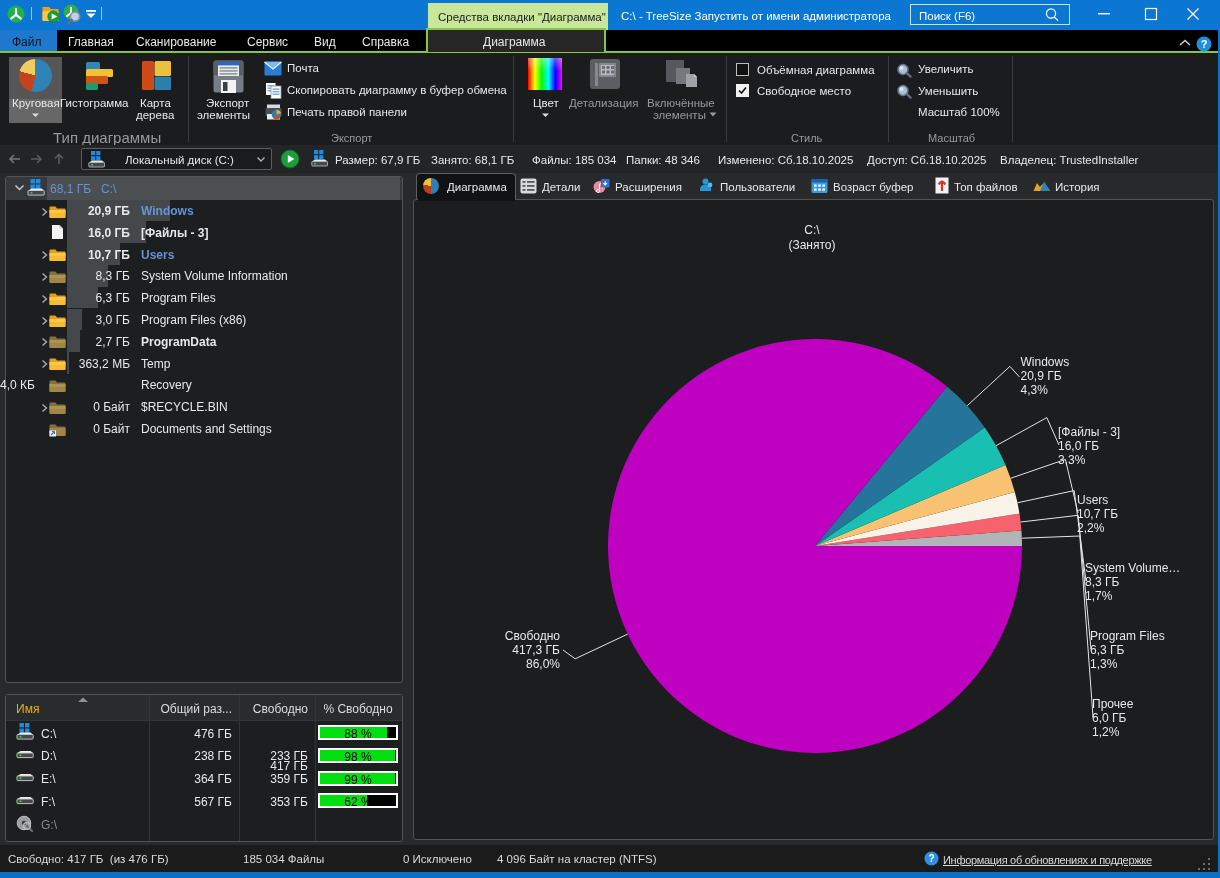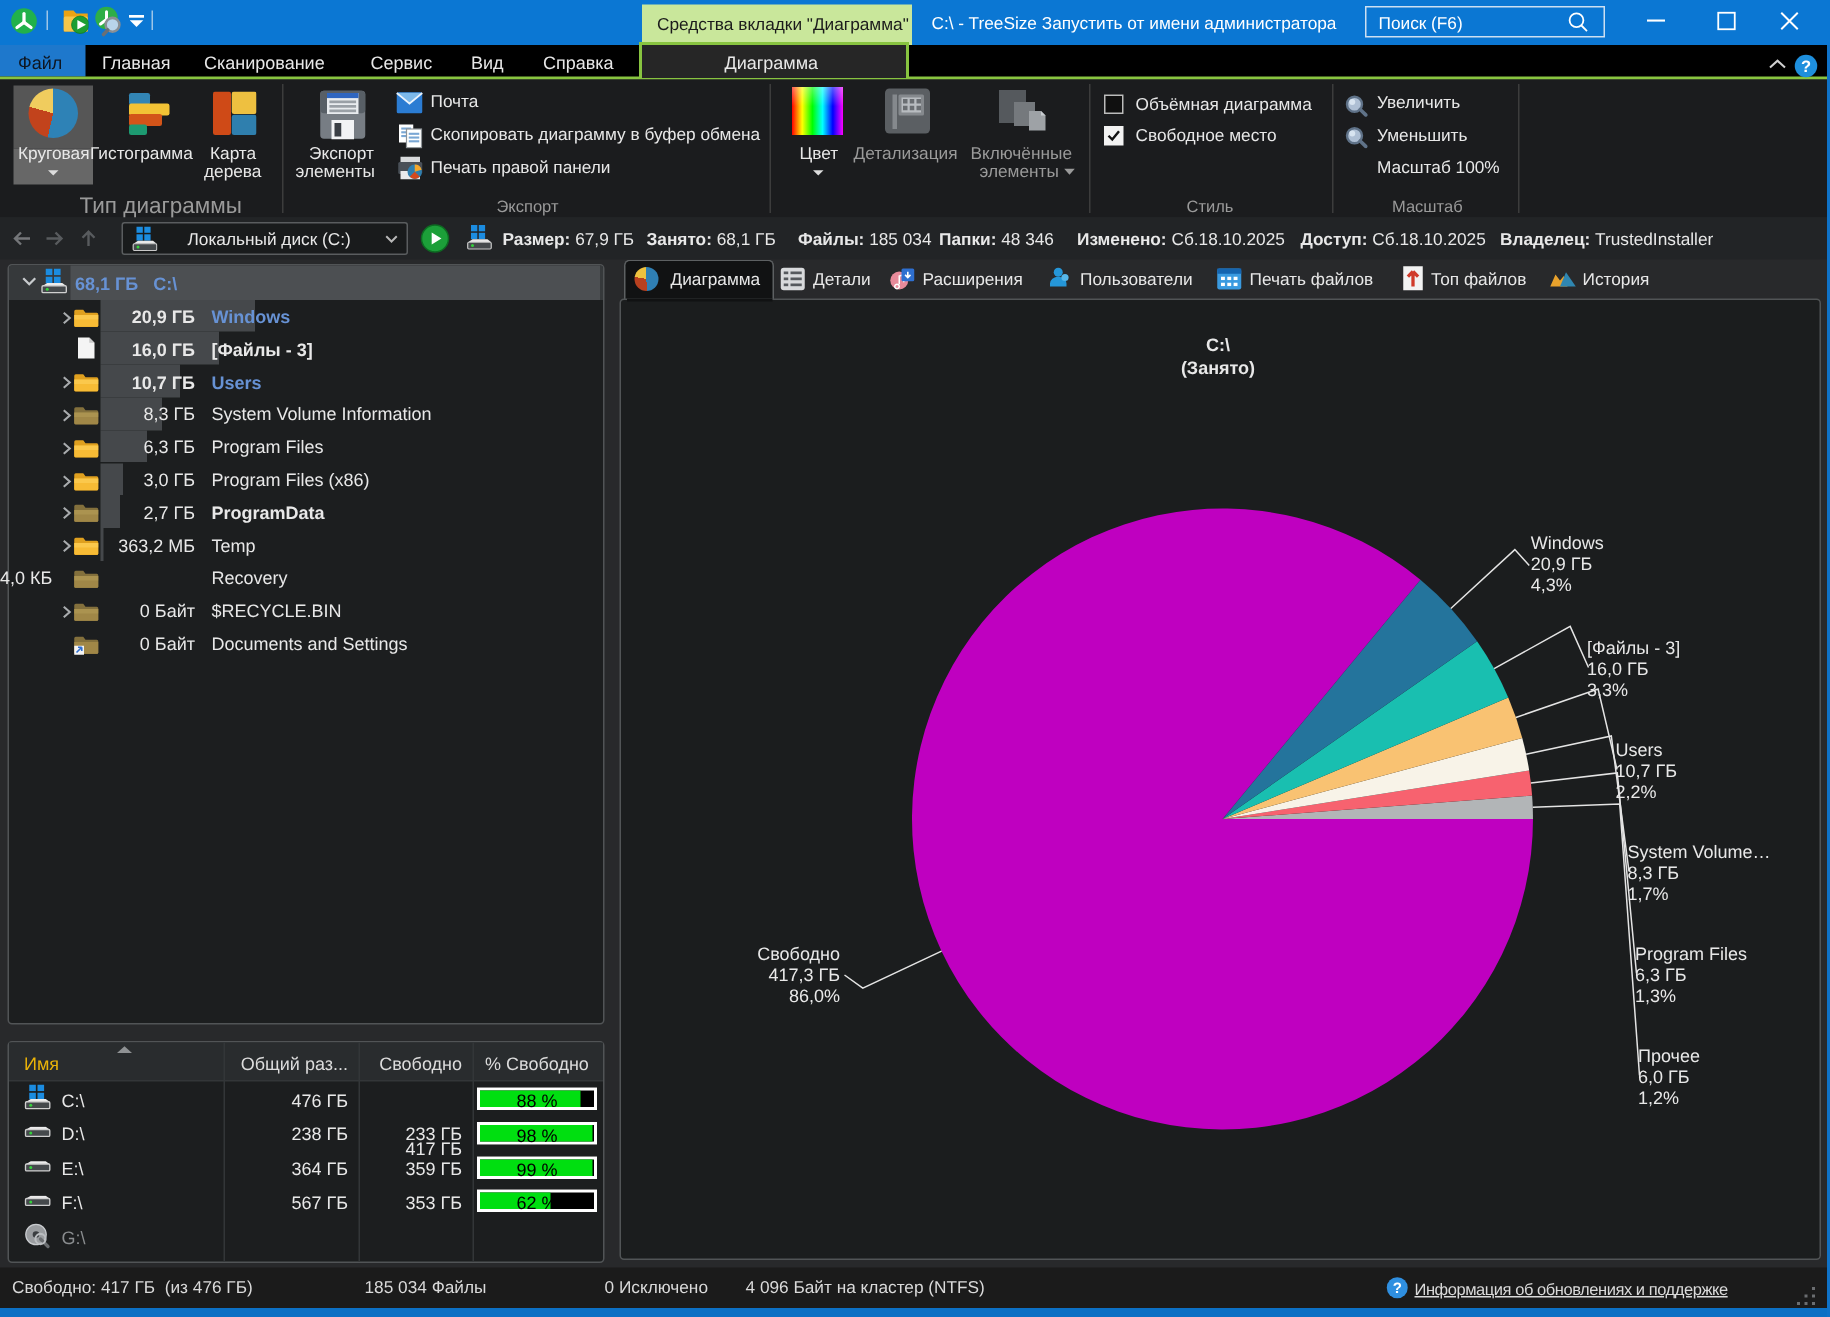--- a/index.html
+++ b/index.html
@@ -1,19 +1,19 @@
 <!DOCTYPE html>
 <html><head><meta charset="utf-8">
 <style>
 *{margin:0;padding:0;box-sizing:border-box;}
 html,body{width:1220px;height:878px;overflow:hidden;background:#28292b;font-family:"Liberation Sans",sans-serif;}
 .abs{position:absolute;}
 .t{position:absolute;font-size:12px;color:#e8e8e8;line-height:14px;white-space:pre;}
 .s{font-size:11.5px;}
-.b{font-weight:bold;}
+.b{font-weight:normal;}
 #page{position:relative;width:1220px;height:878px;}
 </style></head><body>
 <div id="page">
 
 <div class="abs" style="left:0;top:0;width:1220px;height:30px;background:#0b77d3;"></div>
 <svg class="abs" style="left:7px;top:5px;" width="18" height="18" viewBox="0 0 20 20">
  <circle cx="10" cy="10" r="9.5" fill="#21b14b"></circle>
  <g stroke="#fff" stroke-width="2.4" stroke-linecap="round" fill="none">
   <path d="M10 11 L10 4.5"></path>
         <path d="M10 11 L4.8 14.8"></path>
@@ -512,21 +512,21 @@
  <rect x="0.5" y="1" width="16" height="3.5" fill="#1565b0"></rect>
  <g fill="#fff">
         <rect x="3" y="6.5" width="2.6" height="2.2"></rect>
         <rect x="7.2" y="6.5" width="2.6" height="2.2"></rect>
         <rect x="11.4" y="6.5" width="2.6" height="2.2"></rect>
         <rect x="3" y="10.5" width="2.6" height="2.2"></rect>
         <rect x="7.2" y="10.5" width="2.6" height="2.2"></rect>
         <rect x="11.4" y="10.5" width="2.6" height="2.2"></rect>
       </g>
 </svg>
-<div class="t s" style="left:833px;top:180px;">Печать файлов</div>
+<div class="t s" style="left:833px;top:180px;">Возраст буфер</div>
 <svg class="abs" style="left:934px;top:177px;" width="16" height="17" viewBox="0 0 16 17">
  <rect x="1.5" y="0.5" width="13" height="16" fill="#f2f2f2"></rect>
  <path d="M8 14 v-10 m0 0 l-3.4 3.4 m3.4-3.4 l3.4 3.4" stroke="#d03a2a" stroke-width="2.2" fill="none"></path>
 </svg>
 <div class="t s" style="left:954px;top:180px;">Топ файлов</div>
 <svg class="abs" style="left:1033px;top:178px;" width="18" height="15" viewBox="0 0 18 15">
  <path d="M0.5 13 L4 5 L7 9 L9.5 6 L12 13 Z" fill="#e8a22c"></path>
  <path d="M7 13 L11 3.5 L17.5 13 Z" fill="#2f86b0"></path>
 </svg>
 <div class="t s" style="left:1055px;top:180px;">История</div>

